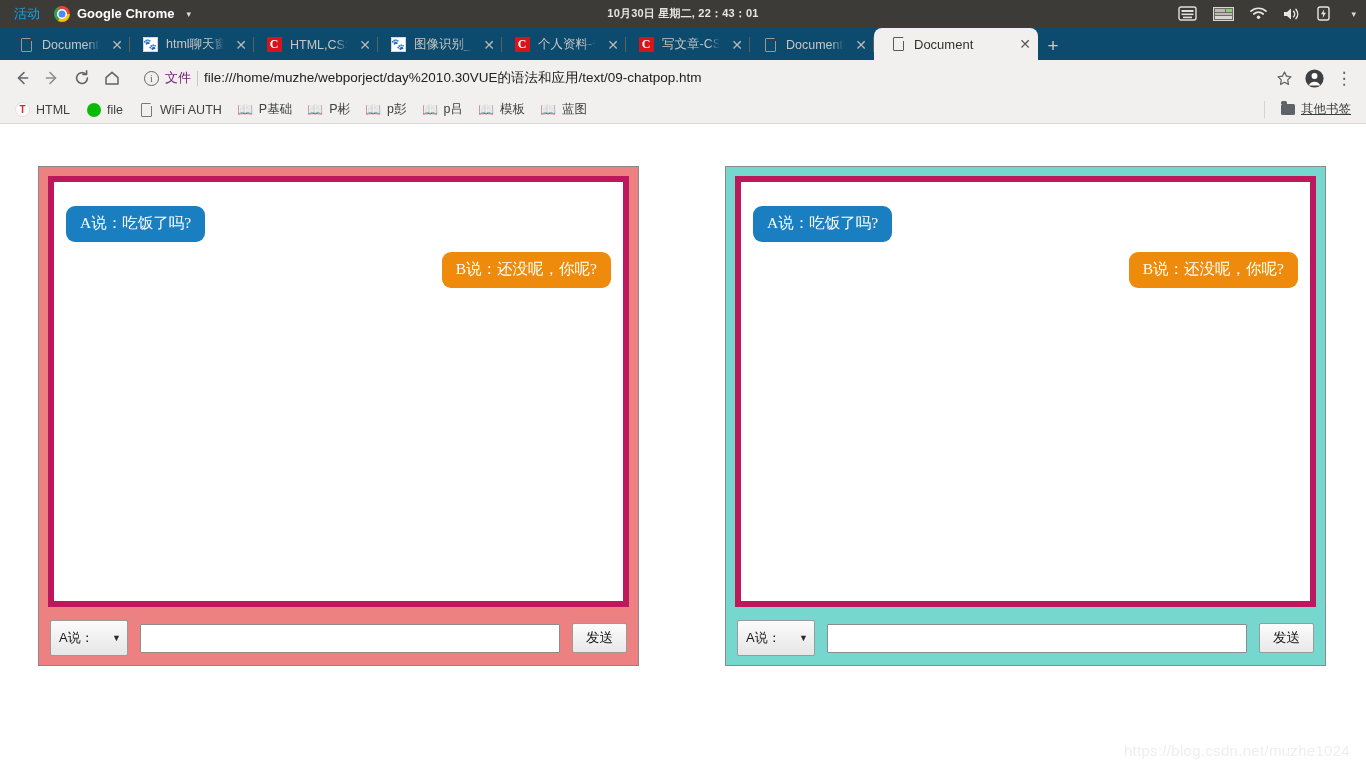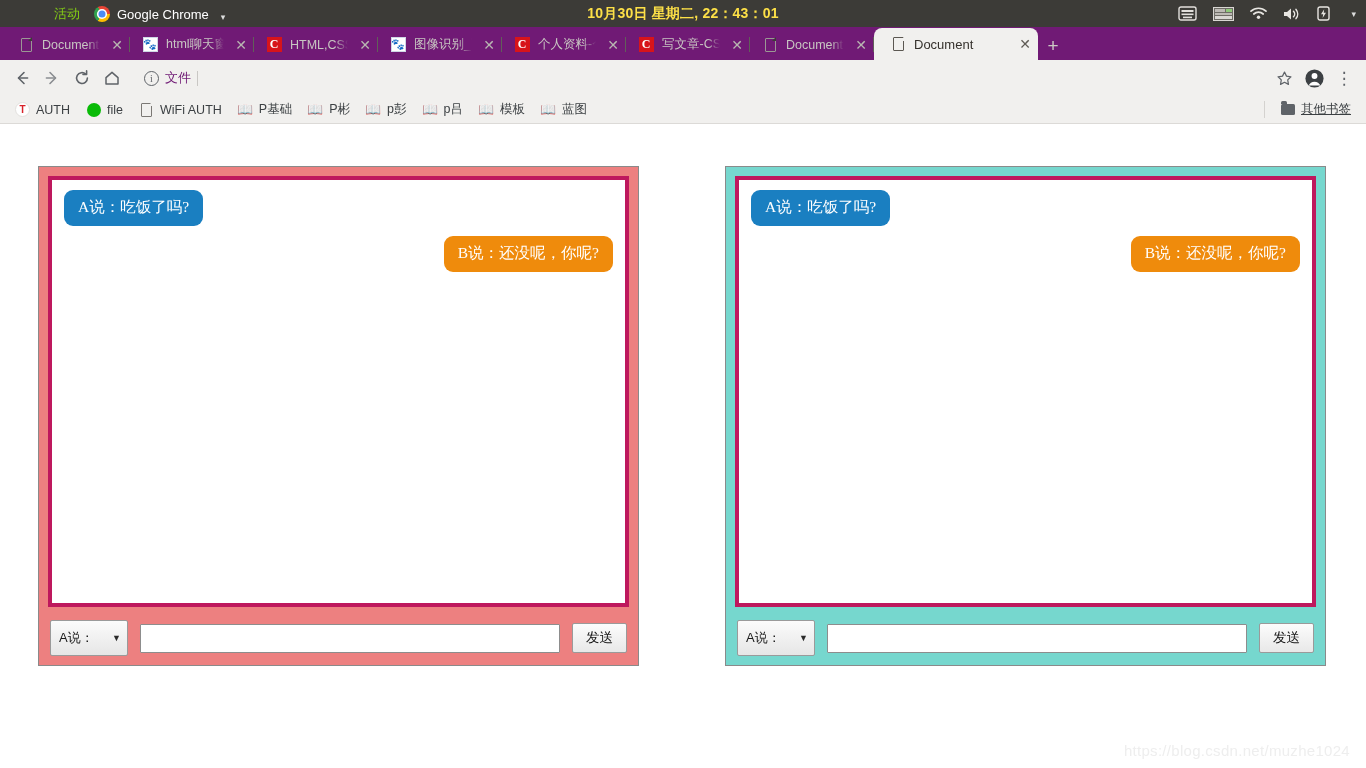--- a/index.html
+++ b/index.html
@@ -11,35 +11,35 @@
   }
 
   
   .gnome-bar {
     height: 27px; width: 100%;
     background: #3c3b37;
     display: flex; align-items: center;
     color: #e8e6e3; font-size: 13px;
     position: relative;
   }
-  .gnome-activities { padding: 0 14px 0 14px; font-size: 13px; color: #84cc16; margin-left: 40px; }
-  .gnome-app { display: flex; align-items: flex-end; gap: 7px; font-weight: normal; font-size: 13px; color:#ffffff;}
+  .gnome-activities { padding: 0 14px 0 14px; font-size: 13px; color: #0ea5e9; }
+  .gnome-app { display: flex; align-items: center; gap: 7px; font-weight: bold; font-size: 13px; color:#ffffff;}
   .chrome-logo { width: 16px; height: 16px; border-radius: 50%; position: relative; overflow: hidden;
      background: conic-gradient(from -30deg, #e84435 0deg 120deg, #fdbd00 120deg 240deg, #30a14e 240deg 360deg); }
   .chrome-logo::after { content:""; position:absolute; left:50%; top:50%; transform:translate(-50%,-50%);
      width:7px; height:7px; border-radius:50%; background:#4b8bf5; box-shadow: 0 0 0 1.6px #fff; }
   .gnome-caret { font-size: 9px; margin-left: 5px; color:#ddd; }
   .gnome-clock { position: absolute; left: 0; right: 0; text-align: center;
-     font-size: 14px; font-weight: bold; color: #fde047; letter-spacing: .2px; pointer-events: none;}
+     font-size: 11px; font-weight: bold; color: #e5e5e5; letter-spacing: .2px; pointer-events: none;}
   .gnome-right { margin-left: auto; display: flex; align-items: center; gap: 16px; padding-right: 10px; }
   .gnome-right svg { display:block; }
 
   
   .tabstrip {
-    height: 33px; background: #701a75;
+    height: 33px; background: #0c4a6e;
     display: flex; align-items: flex-end; padding-left: 6px;
     position: relative;
   }
   .tab {
     height: 31px; display: flex; align-items: center;
     padding: 0 4px 0 12px; min-width: 0;
     position: relative; gap: 8px;
     color: #c8c6c2; font-size: 12.5px;
   }
   .tab .sep { position:absolute; right:0; top:8px; bottom:8px; width:1px; background:#615f59; }
@@ -117,22 +117,22 @@
   .page { position: relative; width: 100%; height: calc(768px - 27px - 33px - 36px - 29px);
      background: #ffffff; overflow: hidden; }
   .panels { display:flex; gap: 86px; padding: 42px 0 0 38px; }
 
   .chat-panel { width: 601px; height: 500px; border: 1px solid #8a8a8a;
      display:flex; flex-direction:column; padding: 9px; }
   .chat-panel.pink { background: #ed8080; }
   .chat-panel.teal { background: #76d7ce; }
 
   .chat-log {
-    flex: 1 1 auto; background: #ffffff; border: 4px solid #be185d;
-    padding: 10px 12px; overflow: hidden;
+    flex: 1 1 auto; background: #ffffff; border: 6px solid #be185d;
+    padding: 24px 12px; overflow: hidden;
     display: flex; flex-direction: column; gap: 10px;
   }
   .msg-row { display:flex; }
   .msg-row.left { justify-content: flex-start; }
   .msg-row.right { justify-content: flex-end; align-items: flex-end; }
   .bubble {
     padding: 7px 14px 8px; border-radius: 9px; color: #ffffff;
     font-size: 15.5px; line-height: 1.35; white-space: nowrap;
     font-family: "Liberation Serif", "DejaVu Serif", serif;
   }
@@ -314,20 +314,21 @@
   <div class="tbtn">
     <svg width="18" height="18" viewBox="0 0 18 18">
         <path d="M3 8.6L9 3.4l6 5.2V15H3z" fill="none" stroke="#5f6368" stroke-width="1.5" stroke-linejoin="round"></path>
       </svg>
   </div>
 
   <div class="omnibox">
     <span class="omni-info">i</span>
     <span class="omni-scheme">文件</span>
     <span class="omni-div"></span>
+    <span class="omni-url">file:///home/muzhe/webporject/day%2010.30VUE的语法和应用/text/09-chatpop.htm</span>
   </div>
 
   <div class="toolbar-right">
     <div class="tbtn">
       <svg width="17" height="17" viewBox="0 0 18 18">
           <path d="M9 2.2l2.1 4.3 4.7.7-3.4 3.3.8 4.7L9 13l-4.2 2.2.8-4.7L2.2 7.2l4.7-.7z" fill="none" stroke="#5f6368" stroke-width="1.3" stroke-linejoin="round"></path>
         </svg>
     </div>
     <div class="tbtn">
       <svg width="21" height="21" viewBox="0 0 22 22">
@@ -338,21 +339,21 @@
     </div>
     <div class="tbtn" style="font-size:17px;">⋮</div>
   </div>
 </div>
 
 <div class="bookmarks">
   <div class="bm">
     <span class="bm-ico">
         <span class="bm-tlias">T</span>
       </span>
-    <span>AUTH</span>
+    <span>HTML</span>
   </div>
   <div class="bm">
     <span class="bm-ico">
         <span class="bm-wechat"></span>
       </span>
     <span>file</span>
   </div>
   <div class="bm">
     <span class="bm-ico">
         <span class="bm-filedoc"></span>

